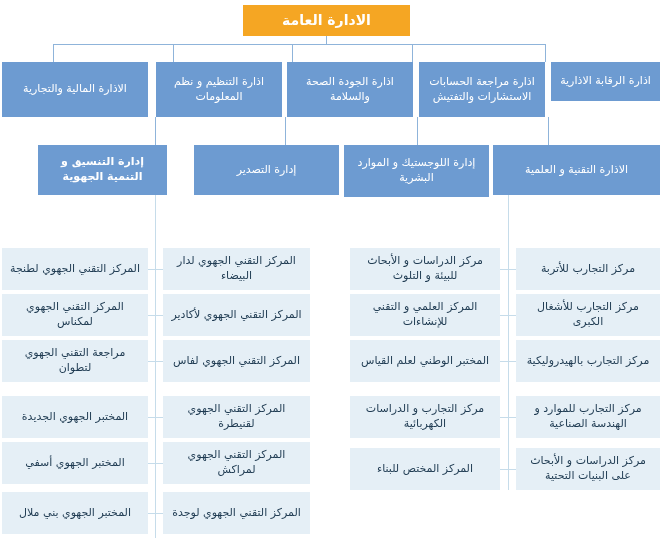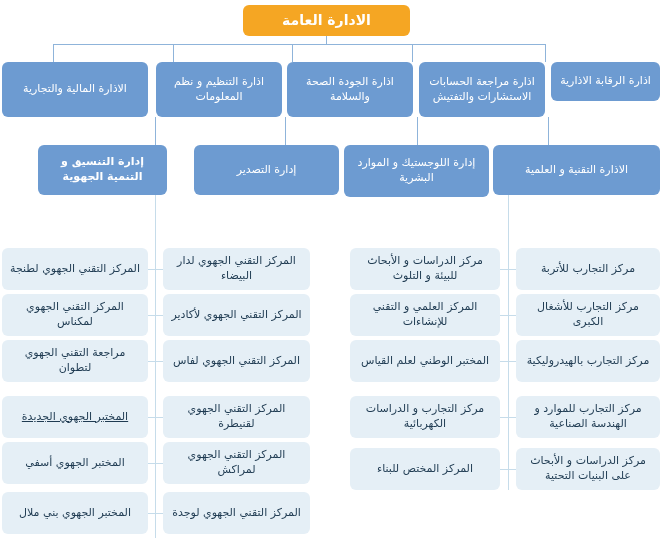--- a/index.html
+++ b/index.html
@@ -17,21 +17,20 @@
     position:absolute;
     box-sizing:border-box;
     display:flex;
     align-items:center;
     justify-content:center;
     text-align:center;
     line-height:1.35;
     direction:rtl;
     unicode-bidi:isolate;
     padding:2px 6px;
-    border-radius:6px;
   }
   .root{
     background:#F5A623;
     color:#ffffff;
     font-size:14px;
     font-weight:bold;
   }
   .dept{
     background:#6D9BD1;
     color:#ffffff;
@@ -82,21 +81,21 @@
   <div class="box dept" style="left:194px;top:145px;width:145px;height:50px;">إدارة التصدير</div>
   <div class="box dept" style="left:344px;top:145px;width:145px;height:52px;">إدارة اللوجستيك و الموارد البشرية</div>
   <div class="box dept" style="left:493px;top:145px;width:167px;height:50px;">الاذارة التقنية و العلمية</div>
 
   <div class="spine" style="left:155px;top:195px;height:343px;"></div>
   <div class="spine" style="left:508px;top:195px;height:295px;"></div>
 
   <div class="box leaf" style="left:2px;top:248px;width:146px;height:42px;">المركز التقني الجهوي لطنجة</div>
   <div class="box leaf" style="left:2px;top:294px;width:146px;height:42px;">المركز التقني الجهوي لمكناس</div>
   <div class="box leaf" style="left:2px;top:340px;width:146px;height:42px;">مراجعة التقني الجهوي لتطوان</div>
-  <div class="box leaf" style="left:2px;top:396px;width:146px;height:42px;text-decoration:underline;">المختبر الجهوي الجديدة</div>
+  <div class="box leaf" style="left:2px;top:396px;width:146px;height:42px;">المختبر الجهوي الجديدة</div>
   <div class="box leaf" style="left:2px;top:442px;width:146px;height:42px;">المختبر الجهوي أسفي</div>
   <div class="box leaf" style="left:2px;top:492px;width:146px;height:42px;">المختبر الجهوي بني ملال</div>
 
   <div class="tick" style="left:148px;top:269px;width:8px;"></div>
   <div class="tick" style="left:148px;top:315px;width:8px;"></div>
   <div class="tick" style="left:148px;top:361px;width:8px;"></div>
   <div class="tick" style="left:148px;top:417px;width:8px;"></div>
   <div class="tick" style="left:148px;top:463px;width:8px;"></div>
   <div class="tick" style="left:148px;top:513px;width:8px;"></div>
 

